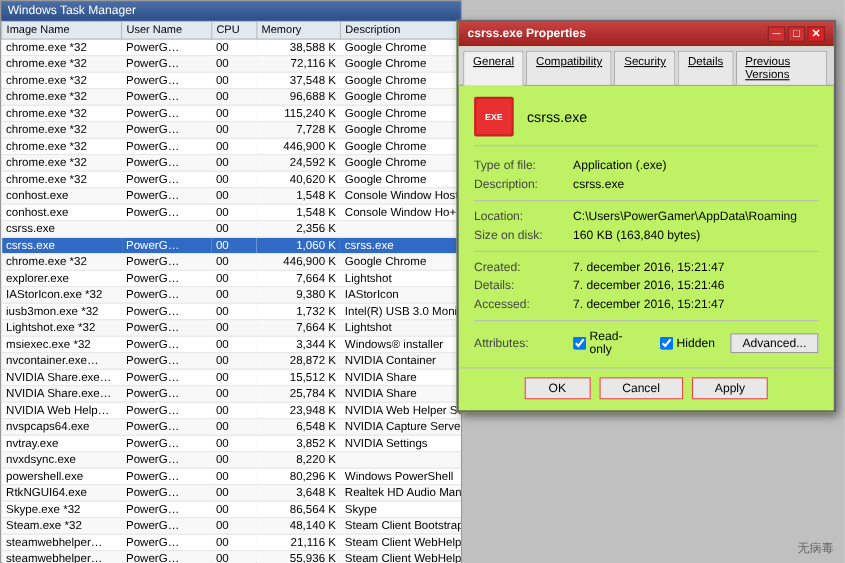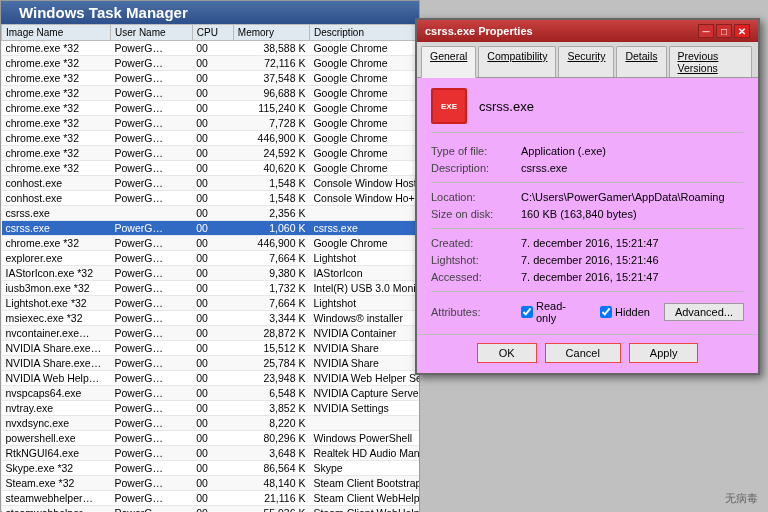--- a/index.html
+++ b/index.html
@@ -19,23 +19,23 @@
       top: 0; left: 0;
       width: 420px;
       height: 512px;
       background: #f0f0f0;
       border: 1px solid #999;
     }
 
     .task-manager-header {
       background: linear-gradient(to bottom, #4a6fa5, #2e4f8a);
       color: white;
-      padding: 3px 18px;
-      font-size: 15px;
-      font-weight: bold;
+      padding: 3px 6px;
+      font-size: 11px;
+      font-weight: normal;
     }
 
     .tm-table {
       width: 100%;
       border-collapse: collapse;
       font-size: 10.5px;
     }
 
     .tm-table thead tr {
       background: #e0e8f0;
@@ -76,21 +76,21 @@
     .tm-table tbody td:nth-child(3) { width: 20px; }
     .tm-table tbody td:nth-child(4) { width: 55px; text-align: right; }
     .tm-table tbody td:nth-child(5) { width: 120px; }
 
     
     .dialog {
       position: absolute;
       top: 18px;
       left: 415px;
       width: 345px;
-      background: #f0abfc;
+      background: #bef264;
       border: 2px solid #666;
       box-shadow: 3px 3px 8px rgba(0,0,0,0.5);
     }
 
     .dialog-titlebar {
       background: linear-gradient(to bottom, #c94040, #a02020);
       color: white;
       padding: 4px 8px;
       font-size: 11px;
       font-weight: bold;
@@ -578,21 +578,21 @@
     </div>
 
     <hr class="section-divider">
 
     <div class="info-table">
       <div class="info-row">
         <span class="info-label">Created:</span>
         <span class="info-value">7. december 2016, 15:21:47</span>
       </div>
       <div class="info-row">
-        <span class="info-label">Lightshot:</span>
+        <span class="info-label">Details:</span>
         <span class="info-value">7. december 2016, 15:21:46</span>
       </div>
       <div class="info-row">
         <span class="info-label">Accessed:</span>
         <span class="info-value">7. december 2016, 15:21:47</span>
       </div>
     </div>
 
     <hr class="section-divider">
 

